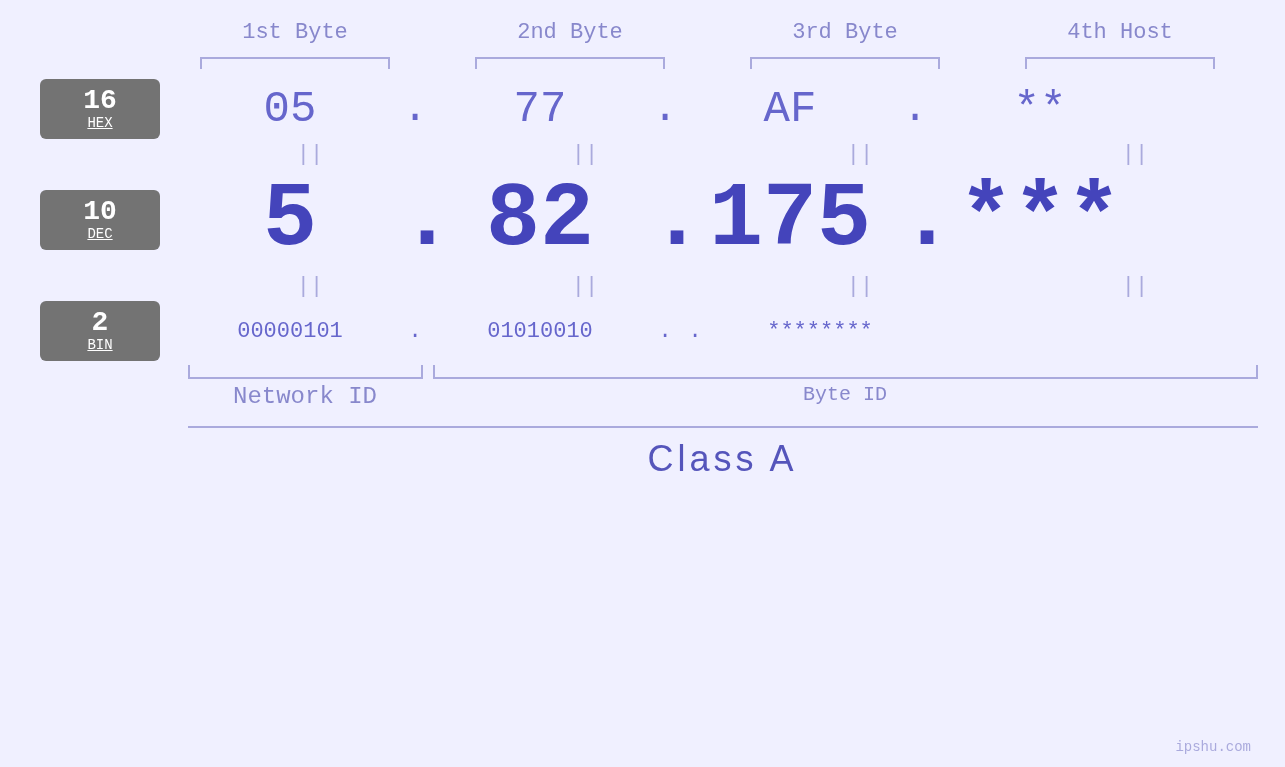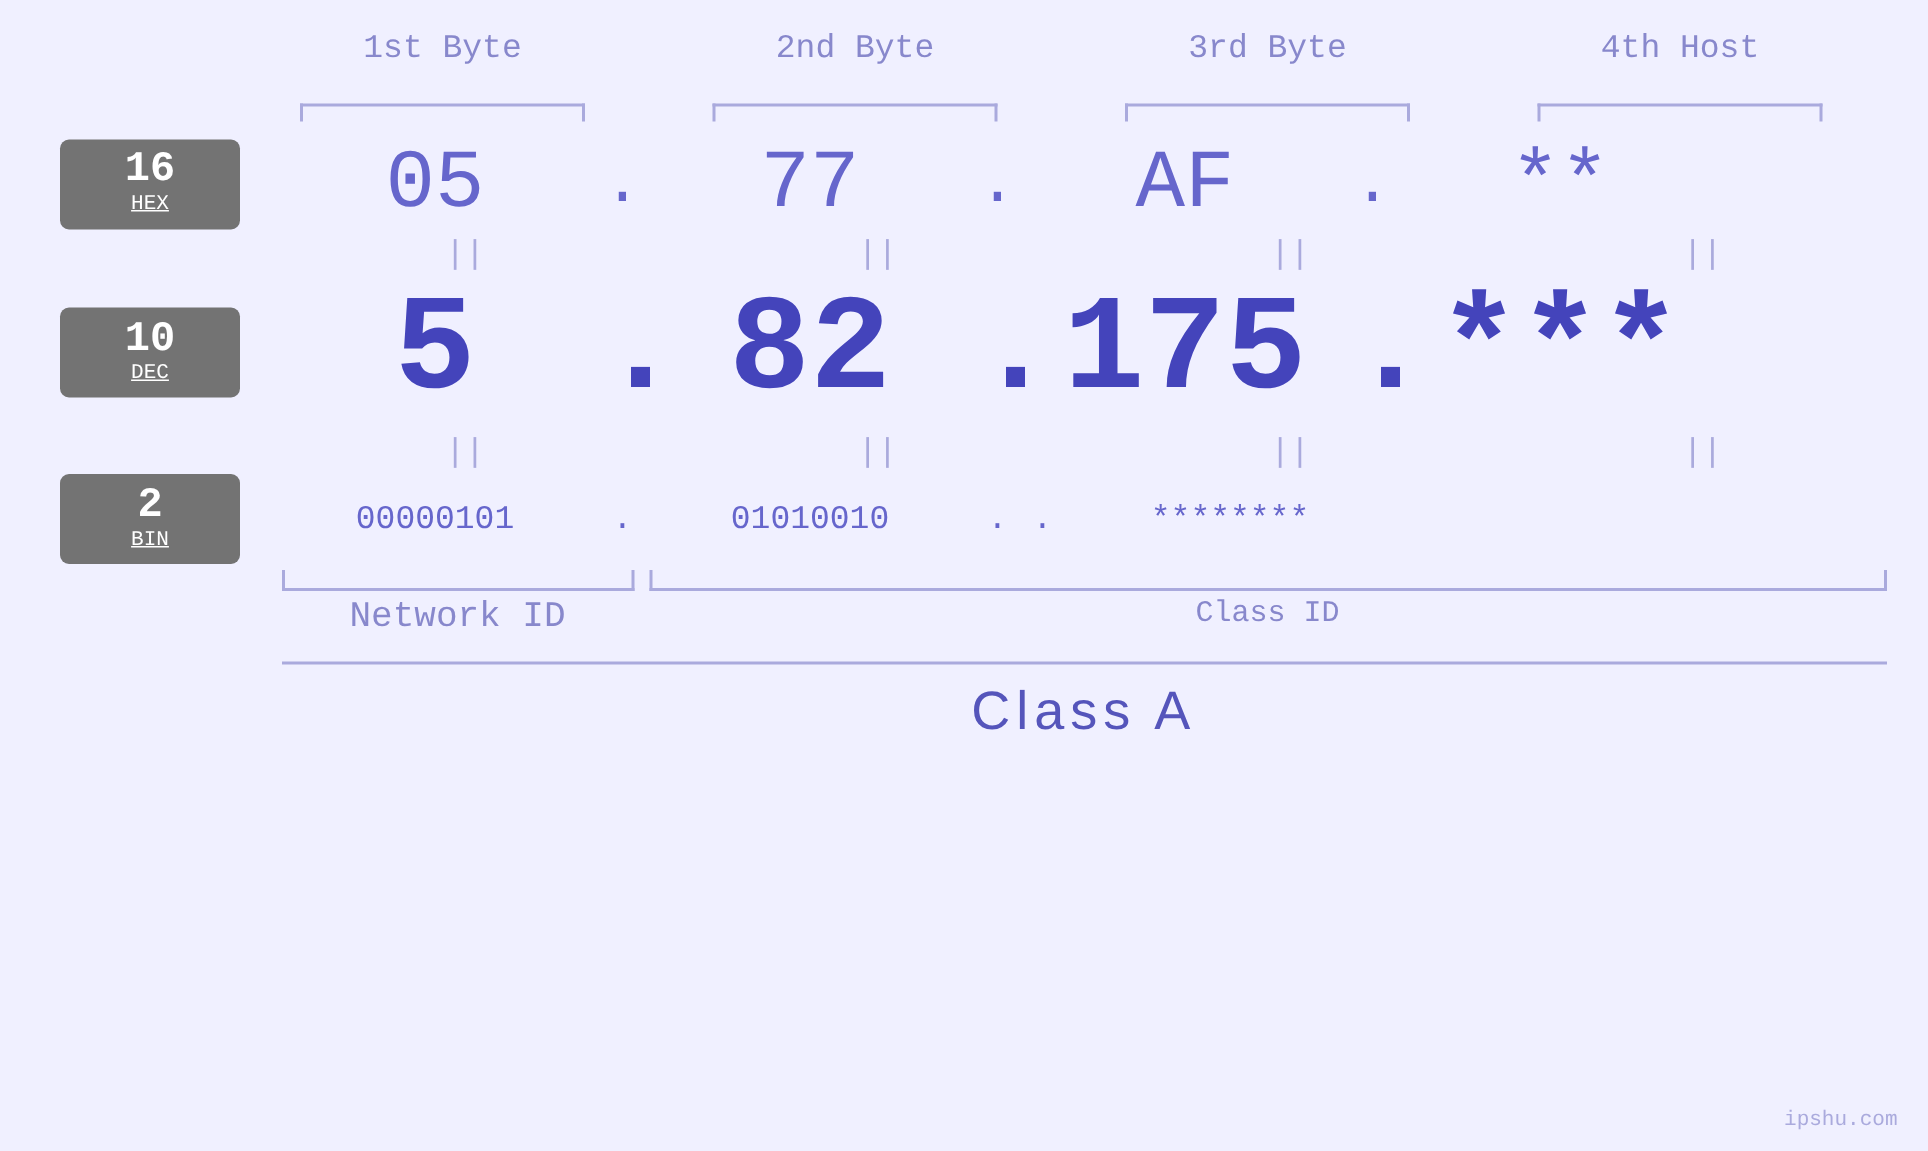--- a/index.html
+++ b/index.html
@@ -21,21 +21,21 @@
       align-items: center;
       padding-top: 20px;
     }
 
     
     .byte-headers {
       display: flex;
       margin-left: 130px;
       width: 1100px;
       justify-content: space-around;
-      margin-bottom: 24px;
+      margin-bottom: 12px;
     }
 
     .byte-header {
       color: #8888cc;
       font-size: 22px;
       font-family: 'Courier New', Courier, monospace;
       width: 220px;
       text-align: center;
     }
 
@@ -99,21 +99,21 @@
     }
 
     .byte-val {
       width: 220px;
       text-align: center;
       color: #6666cc;
       font-family: 'Courier New', Courier, monospace;
     }
 
     .byte-val.hex-val {
-      font-size: 55px;
+      font-size: 44px;
     }
 
     .byte-val.dec-val {
       font-size: 90px;
       font-weight: bold;
       color: #4444bb;
     }
 
     .byte-val.bin-val {
       font-size: 22px;
@@ -230,21 +230,21 @@
       color: #5555bb;
       font-size: 36px;
       font-family: Liberation Sans, sans-serif;
       letter-spacing: 4px;
     }
 
     
     .watermark {
       position: absolute;
       bottom: 12px;
-      right: 20px;
+      right: 34px;
       color: #aaaadd;
       font-size: 14px;
       font-family: 'Courier New', Courier, monospace;
     }
   </style>
 </head>
 <body>
 
 <div class="main-container">
 
@@ -323,21 +323,21 @@
     </div>
   </div>
 
   <div class="id-brackets-row">
     <div class="network-bracket"></div>
     <div class="host-bracket"></div>
   </div>
 
   <div class="id-labels-row">
     <div class="network-id-label">Network ID</div>
-    <div class="host-id-label">Class ID</div>
+    <div class="host-id-label">Byte ID</div>
   </div>
 
   <div class="class-row">
     <div class="class-line"></div>
     <div class="class-label">Class A</div>
   </div>
 
   <div class="watermark">ipshu.com</div>
 
 </div>

